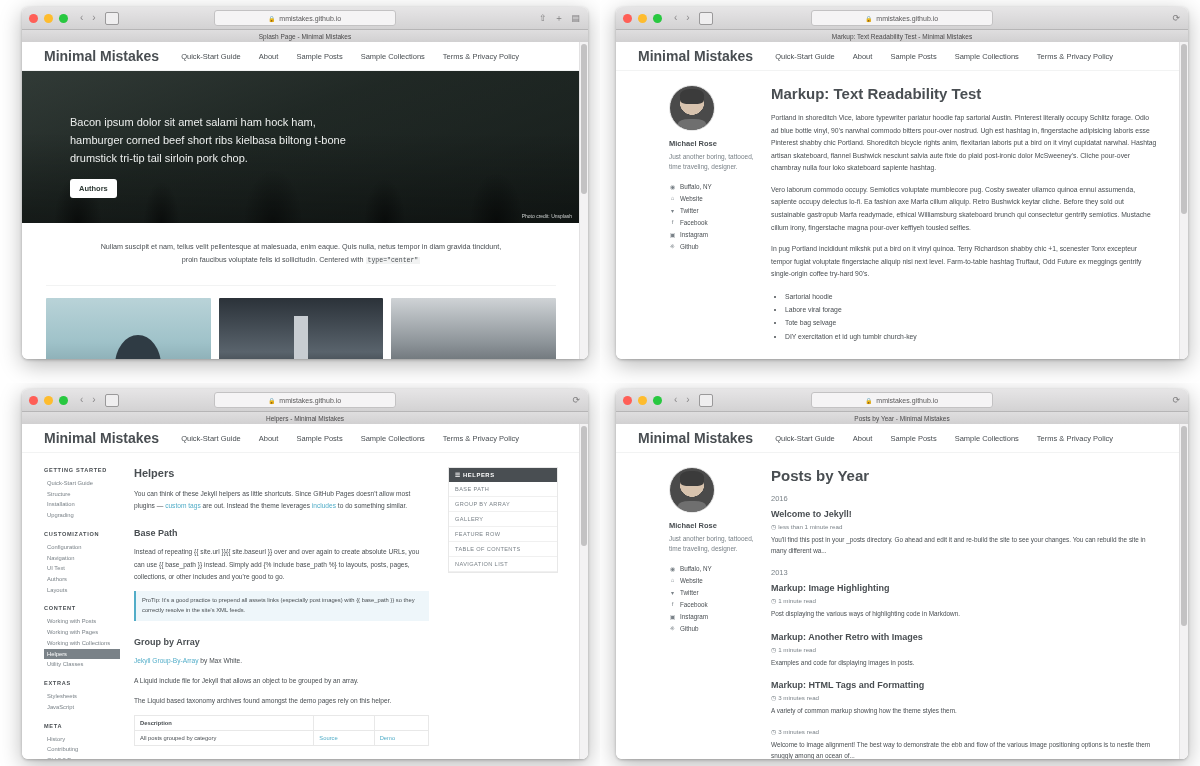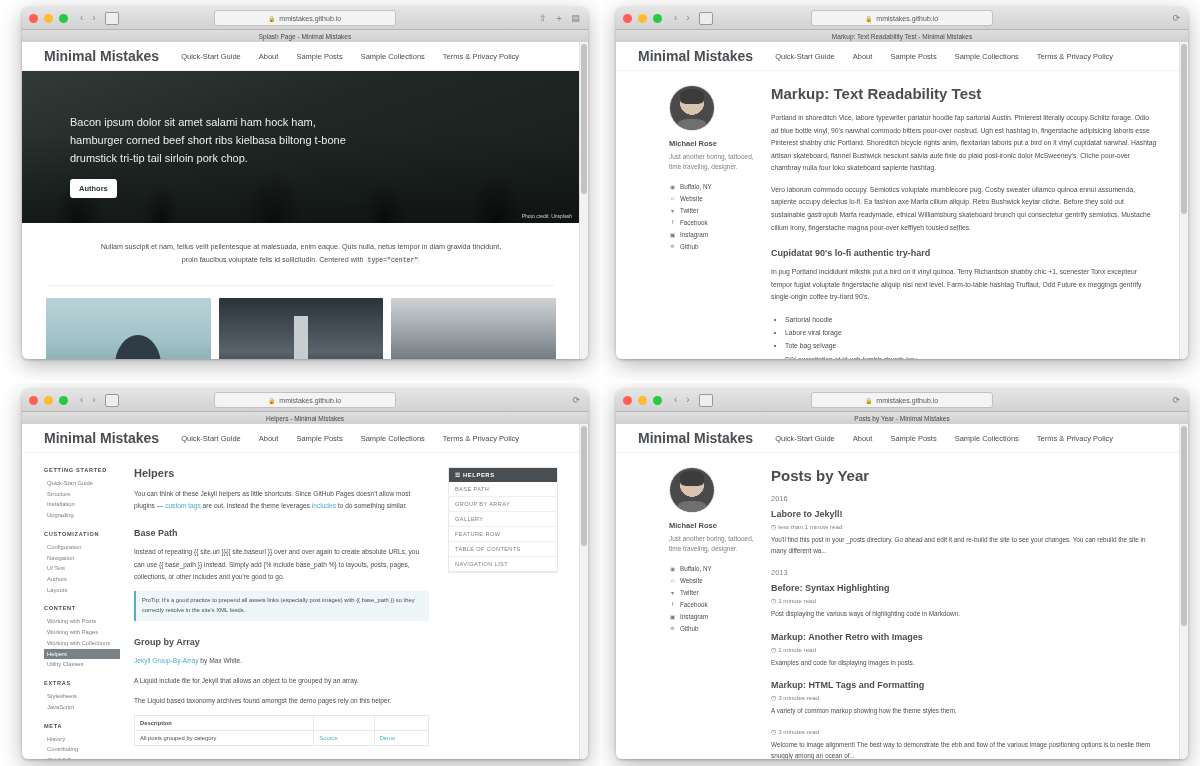--- a/index.html
+++ b/index.html
@@ -243,21 +243,20 @@
                 <div>
                     <span class="gi">⎈</span>
                     <span>Github</span>
                   </div>
               </div>
             </div>
             <div class="article">
               <h1>Markup: Text Readability Test</h1>
               <p>Portland in shoreditch Vice, labore typewriter pariatur hoodie fap sartorial Austin. Pinterest literally occupy Schlitz forage. Odio ad blue bottle vinyl, 90's narwhal commodo bitters pour-over nostrud. Ugh est hashtag in, fingerstache adipisicing laboris esse Pinterest shabby chic Portland. Shoreditch bicycle rights anim, flexitarian laboris put a bird on it vinyl cupidatat narwhal. Hashtag artisan skateboard, flannel Bushwick nesciunt salvia aute fixie do plaid post-ironic dolor McSweeney's. Cliche pour-over chambray nulla four loko skateboard sapiente hashtag.</p>
               <p>Vero laborum commodo occupy. Semiotics voluptate mumblecore pug. Cosby sweater ullamco quinoa ennui assumenda, sapiente occupy delectus lo-fi. Ea fashion axe Marfa cillum aliquip. Retro Bushwick keytar cliche. Before they sold out sustainable gastropub Marfa readymade, ethical Williamsburg skateboard brunch qui consectetur gentrify semiotics. Mustache cillum irony, fingerstache magna pour-over keffiyeh tousled selfies.</p>
-              <h2>Cupidatat 90's lo-fi authentic try-hard</h2>
               <p>In pug Portland incididunt mlkshk put a bird on it vinyl quinoa. Terry Richardson shabby chic +1, scenester Tonx excepteur tempor fugiat voluptate fingerstache aliquip nisi next level. Farm-to-table hashtag Truffaut, Odd Future ex meggings gentrify single-origin coffee try-hard 90's.</p>
               <ul>
                 <li>Sartorial hoodie</li>
                 <li>Labore viral forage</li>
                 <li>Tote bag selvage</li>
                 <li>DIY exercitation et id ugh tumblr church-key</li>
               </ul>
             </div>
           </div>
         </div>
@@ -454,28 +453,28 @@
                     <span class="gi">⎈</span>
                     <span>Github</span>
                   </div>
               </div>
             </div>
             <div class="article">
               <h1>Posts by Year</h1>
 
               <div class="year">2016</div>
               <div class="post">
-                <h3>Labore to Jekyll!</h3>
+                <h3>Welcome to Jekyll!</h3>
                 <div class="meta"><span>◷ </span><span>less than 1 minute read</span></div>
                 <div class="excerpt">You'll find this post in your _posts directory. Go ahead and edit it and re-build the site to see your changes. You can rebuild the site in many different wa...</div>
               </div>
 
               <div class="year">2013</div>
               <div class="post">
-                <h3>Before: Syntax Highlighting</h3>
+                <h3>Markup: Image Highlighting</h3>
                 <div class="meta"><span>◷ </span><span>1 minute read</span></div>
                 <div class="excerpt">Post displaying the various ways of highlighting code in Markdown.</div>
               </div>
               <div class="post">
                 <h3>Markup: Another Retro with Images</h3>
                 <div class="meta"><span>◷ </span><span>1 minute read</span></div>
                 <div class="excerpt">Examples and code for displaying images in posts.</div>
               </div>
               <div class="post">
                 <h3>Markup: HTML Tags and Formatting</h3>

